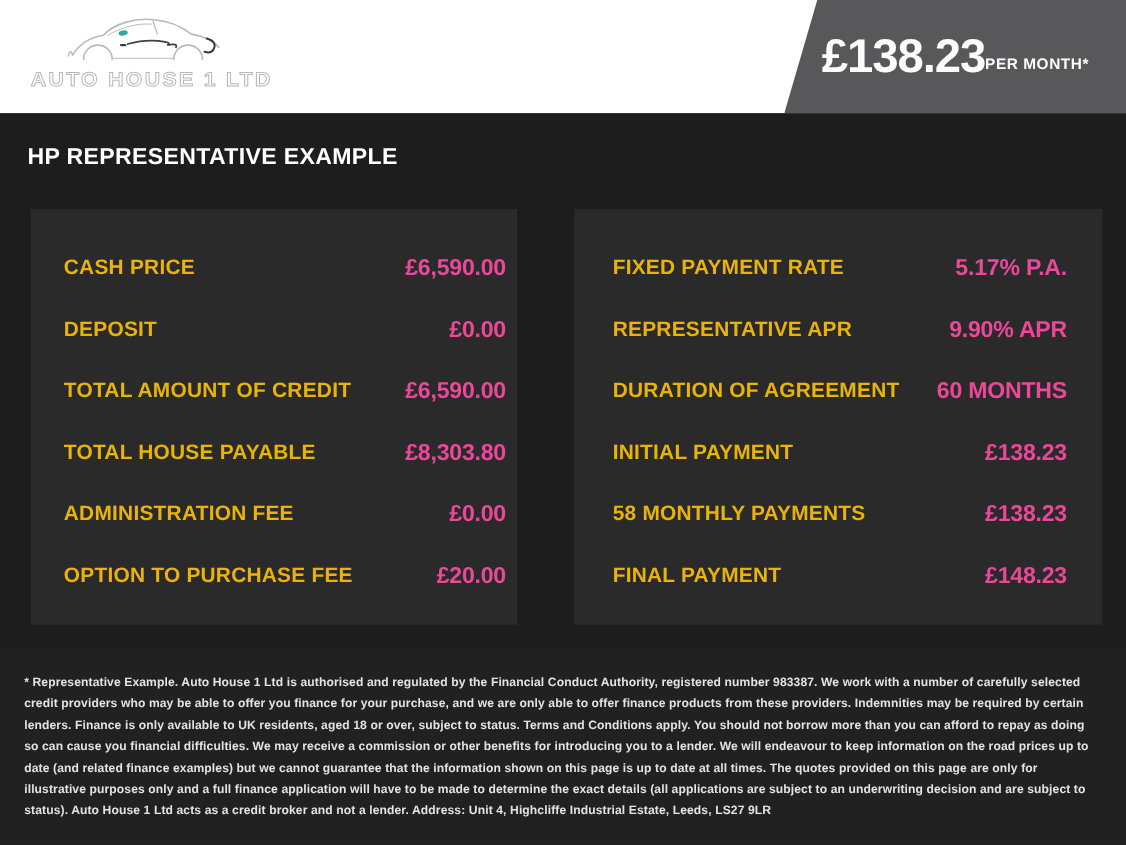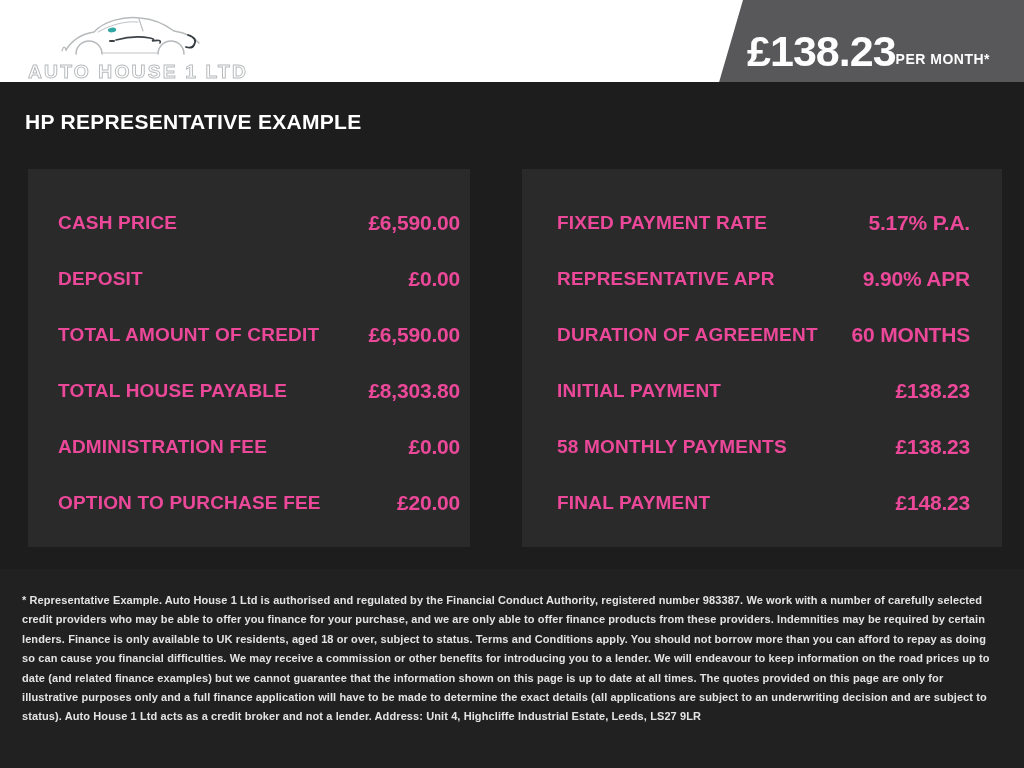--- a/index.html
+++ b/index.html
@@ -3,21 +3,21 @@
 <meta charset="utf-8">
 <style>
   html,body{margin:0;padding:0;}
   body{
     width:1024px;height:768px;overflow:hidden;
     background:#212122;
     font-family:"Liberation Sans", sans-serif;
     -webkit-font-smoothing:antialiased;
   }
   
-  .top-band{position:relative;height:82px;background:#ffffff;text-align:right;}
+  .top-band{position:relative;height:103px;background:#ffffff;text-align:right;}
   .logo{position:absolute;left:26px;top:8px;width:228px;height:86px;}
   .price-banner{
     position:absolute;top:0;right:0;width:314px;height:103px;
     background:#58585a;
     clip-path:polygon(33px 0, 314px 0, 314px 103px, 3px 103px);
     display:flex;align-items:center;justify-content:flex-end;
     padding-right:0;box-sizing:border-box;
   }
   .price-wrap{display:flex;align-items:baseline;margin-right:34px;}
   .price-amount{
@@ -38,21 +38,21 @@
     background:#2a2a2b;height:378px;box-sizing:border-box;
     display:flex;flex-direction:column;
     padding-top:26px;padding-bottom:16px;
   }
   .panel-left{margin-left:28px;width:442px;padding-left:30px;padding-right:10px;}
   .panel-right{margin-left:52px;width:480px;padding-left:35px;padding-right:32px;}
   .row{
     height:56px;display:flex;align-items:center;justify-content:space-between;
   }
   .row .label{
-    color:#ec4899;font-size:19px;font-weight:bold;letter-spacing:0.2px;white-space:nowrap;
+    color:#eab308;font-size:19px;font-weight:bold;letter-spacing:0.2px;white-space:nowrap;
   }
   .row .value{
     color:#ec4899;font-size:21px;font-weight:bold;letter-spacing:-0.2px;white-space:nowrap;
   }
   
   .footer{background:#212122;height:178px;box-sizing:border-box;padding:22px 26px 0 22px;}
   .disclaimer{
     margin:0;color:#e3e3e3;font-size:11px;font-weight:bold;
     line-height:19.4px;letter-spacing:0.1px;max-width:988px;
   }

